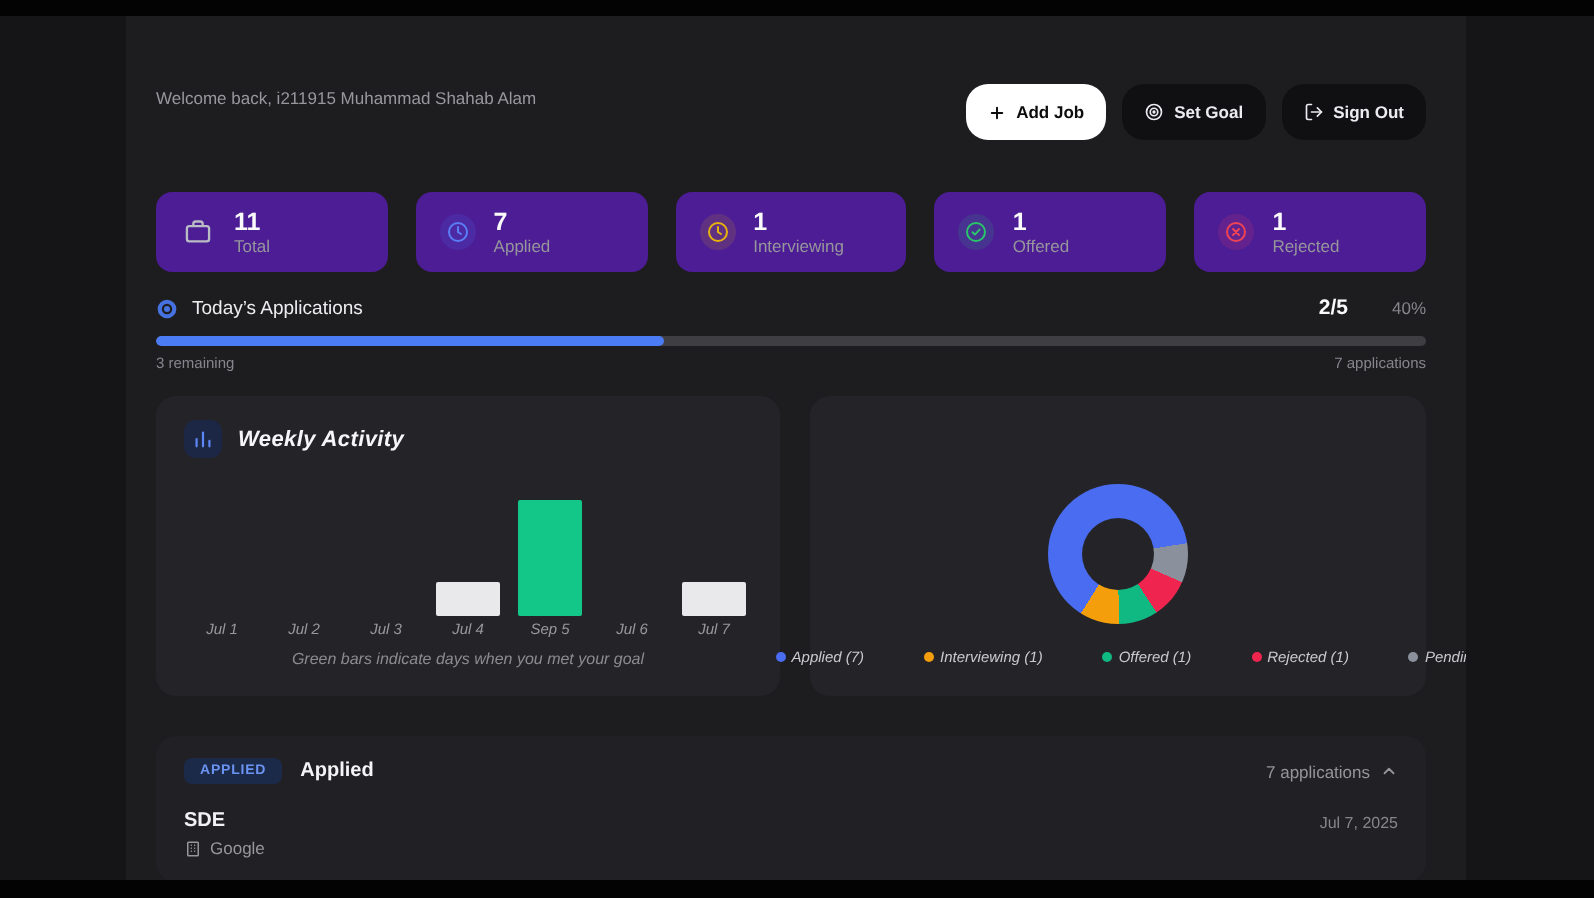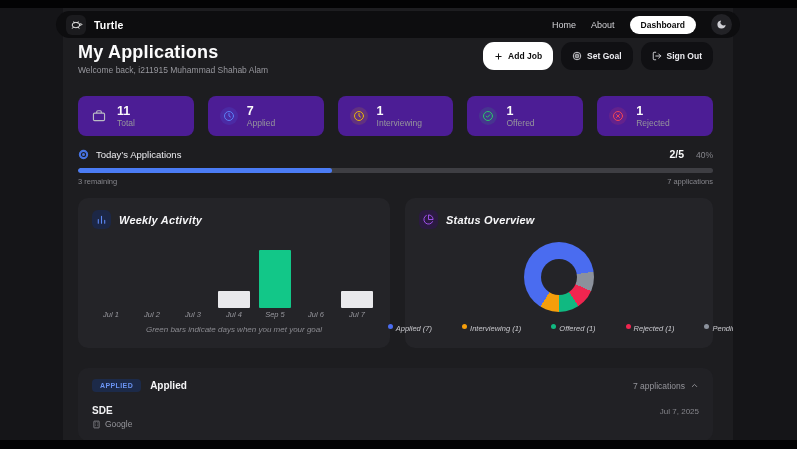--- a/index.html
+++ b/index.html
@@ -44,21 +44,21 @@
   .stats-row { position:absolute; top:88px; left:0; width:635px; display:flex; gap:14px; }
   .stat-card { flex:1; height:40px; background:#4c1d95; border-radius:8px; display:flex; align-items:center; gap:9px; padding:0 12px; }
   .stat-icon { width:18px; height:18px; border-radius:50%; display:flex; align-items:center; justify-content:center; flex:none; }
   .stat-num { font-size:12.5px; font-weight:bold; color:#fafafa; line-height:1.15; }
   .stat-label { font-size:8.5px; color:#96969c; }
 
   
   .today { position:absolute; top:140px; left:0; width:635px; }
   .today-top { display:flex; align-items:center; gap:7px; }
   .today-label { font-size:9.5px; color:#ededf0; }
-  .today-right { margin-left:auto; display:flex; align-items:baseline; gap:12px; }
+  .today-right { margin-left:auto; display:flex; align-items:baseline; gap:22px; }
   .today-ratio { font-size:10.5px; font-weight:bold; color:#fafafa; }
   .today-pct { font-size:8.5px; color:#86868c; }
   .bar-track { margin-top:8px; width:100%; height:5px; border-radius:3px; background:#3e3e43; overflow:hidden; }
   .bar-fill { height:100%; border-radius:3px; }
   .today-bottom { margin-top:4px; display:flex; font-size:7.5px; color:#86868c; }
   .today-bottom .right { margin-left:auto; }
 
   
   .charts-row { position:absolute; top:190px; left:0; width:635px; height:150px; display:flex; gap:15px;font-style:italic; }
   .chart-card { background:#242428; border-radius:10px; height:150px; position:relative; }
@@ -74,21 +74,21 @@
   .bar-col { width:34px; display:flex; flex-direction:column; align-items:center; justify-content:flex-end; height:100%; }
   .bar-rect { width:32px; border-radius:1px; }
   .x-ticks { position:absolute; left:16px; right:16px; top:112px; display:flex; justify-content:space-between; }
   .x-tick { width:34px; text-align:center; font-size:7.5px; color:#97979d; }
   .chart-note { position:absolute; left:0; right:0; top:127px; text-align:center; font-size:8px; color:#8b8b91; }
 
   .donut-wrap { position:absolute; left:0; right:0; top:44px; display:flex; justify-content:center; }
   .donut { width:70px; height:70px; border-radius:50%; position:relative; }
   .donut::after { content:""; position:absolute; left:17px; top:17px; width:36px; height:36px; border-radius:50%; background:#242428; }
   .legend { position:absolute; left:0; right:0; top:126px; display:flex; justify-content:center; gap:9px; }
-  .legend-item { display:flex; gap:3px; font-size:7.5px; color:#c9c9ce; white-space:nowrap;margin-left:21px; }
+  .legend-item { display:flex; align-items:center; gap:3px; font-size:7.5px; color:#c9c9ce; white-space:nowrap;margin-left:21px; }
   .legend-dot { width:5px; height:5px; border-radius:50%; flex:none; }
 
   
   .apps-section { position:absolute; top:360px; left:0; width:635px; height:73px; background:#212125; border-radius:10px; padding:11px 14px; }
   .apps-head { display:flex; align-items:center; gap:9px; }
   .apps-badge { background:#1c2a49; color:#6a93f2; font-size:7px; font-weight:bold; letter-spacing:.4px; padding:3px 8px; border-radius:4px; }
   .apps-title { font-size:10px; font-weight:bold; color:#f5f5f7; }
   .apps-count { margin-left:auto; display:flex; align-items:center; gap:5px; font-size:8.5px; color:#94949a; cursor:pointer; }
   .app-item { margin-top:13px; display:flex; align-items:flex-start; }
   .app-role { font-size:10px; font-weight:bold; color:#f2f2f4; }
@@ -97,51 +97,26 @@
 
   svg { display:block; }
 </style>
 </head>
 <body>
 
 <div class="viewport">
   <div class="strip top"></div>
   <div class="strip bottom"></div>
 
-  <div class="navbar">
-    <div class="brand">
-      <span class="brand-logo">
-        <svg width="13" height="13" viewBox="0 0 24 24" fill="none" stroke="currentColor" stroke-width="1.8" stroke-linecap="round">
-          <ellipse cx="11" cy="13" rx="7" ry="5"></ellipse>
-          <path d="M18 11c2-1 3.4-.4 4 1-1 1.4-2.4 1.8-4 1"></path>
-          <path d="M6 17l-1.5 2M15 17l1.5 2M8 9l-1-2M14 9l1-2"></path>
-        </svg>
-      </span>
-      <span class="brand-name">Turtle</span>
-    </div>
-    <div class="nav-right">
-      <span class="nav-link">Home</span>
-      <span class="nav-link">About</span>
-      <span class="nav-pill">Dashboard</span>
-      <span class="theme-btn">
-        <span>
-          <svg width="11" height="11" viewBox="0 0 24 24" fill="currentColor">
-            <path d="M21 12.79A9 9 0 1 1 11.21 3 7 7 0 0 0 21 12.79z"></path>
-          </svg>
-        </span>
-      </span>
-    </div>
-  </div>
 
   <div class="page">
     <div class="inner">
 
       <div class="header-row">
         <div>
-          <div class="page-title">My Applications</div>
           <div class="welcome">Welcome back, i211915 Muhammad Shahab Alam</div>
         </div>
         <div class="header-actions">
           <div class="btn light">
             <span>
               <svg width="9" height="9" viewBox="0 0 24 24" fill="none" stroke="currentColor" stroke-width="2.6" stroke-linecap="round">
                   <path d="M12 5v14M5 12h14"></path>
                 </svg>
             </span>
             <span>Add Job</span>
@@ -286,29 +261,20 @@
               <div class="x-tick">Jul 3</div>
               <div class="x-tick">Jul 4</div>
               <div class="x-tick">Sep 5</div>
               <div class="x-tick">Jul 6</div>
               <div class="x-tick">Jul 7</div>
             </div>
           <div class="chart-note">Green bars indicate days when you met your goal</div>
         </div>
 
         <div class="chart-card status">
-          <div class="card-head">
-            <span class="card-icon purple">
-              <svg width="11" height="11" viewBox="0 0 24 24" fill="none" stroke="currentColor" stroke-width="2">
-                  <path d="M21.2 15.9A10 10 0 1 1 8 2.8"></path>
-                  <path d="M22 12A10 10 0 0 0 12 2v10z"></path>
-                </svg>
-            </span>
-            <span class="card-title">Status Overview</span>
-          </div>
           <div class="donut-wrap">
             <div class="donut" id="donut" style="background: conic-gradient(from 212deg, rgb(74, 108, 240) 0deg, rgb(74, 108, 240) 229.1deg, rgb(139, 145, 156) 229.1deg, rgb(139, 145, 156) 261.8deg, rgb(240, 37, 79) 261.8deg, rgb(240, 37, 79) 294.5deg, rgb(16, 185, 129) 294.5deg, rgb(16, 185, 129) 327.3deg, rgb(245, 158, 11) 327.3deg, rgb(245, 158, 11) 360deg);"></div>
           </div>
           <div class="legend" id="legend">
               <span class="legend-item">
                 <span class="legend-dot" style="background: rgb(74, 108, 240);"></span>
                 <span>Applied (7)</span>
               </span>
               <span class="legend-item">
                 <span class="legend-dot" style="background: rgb(245, 158, 11);"></span>

